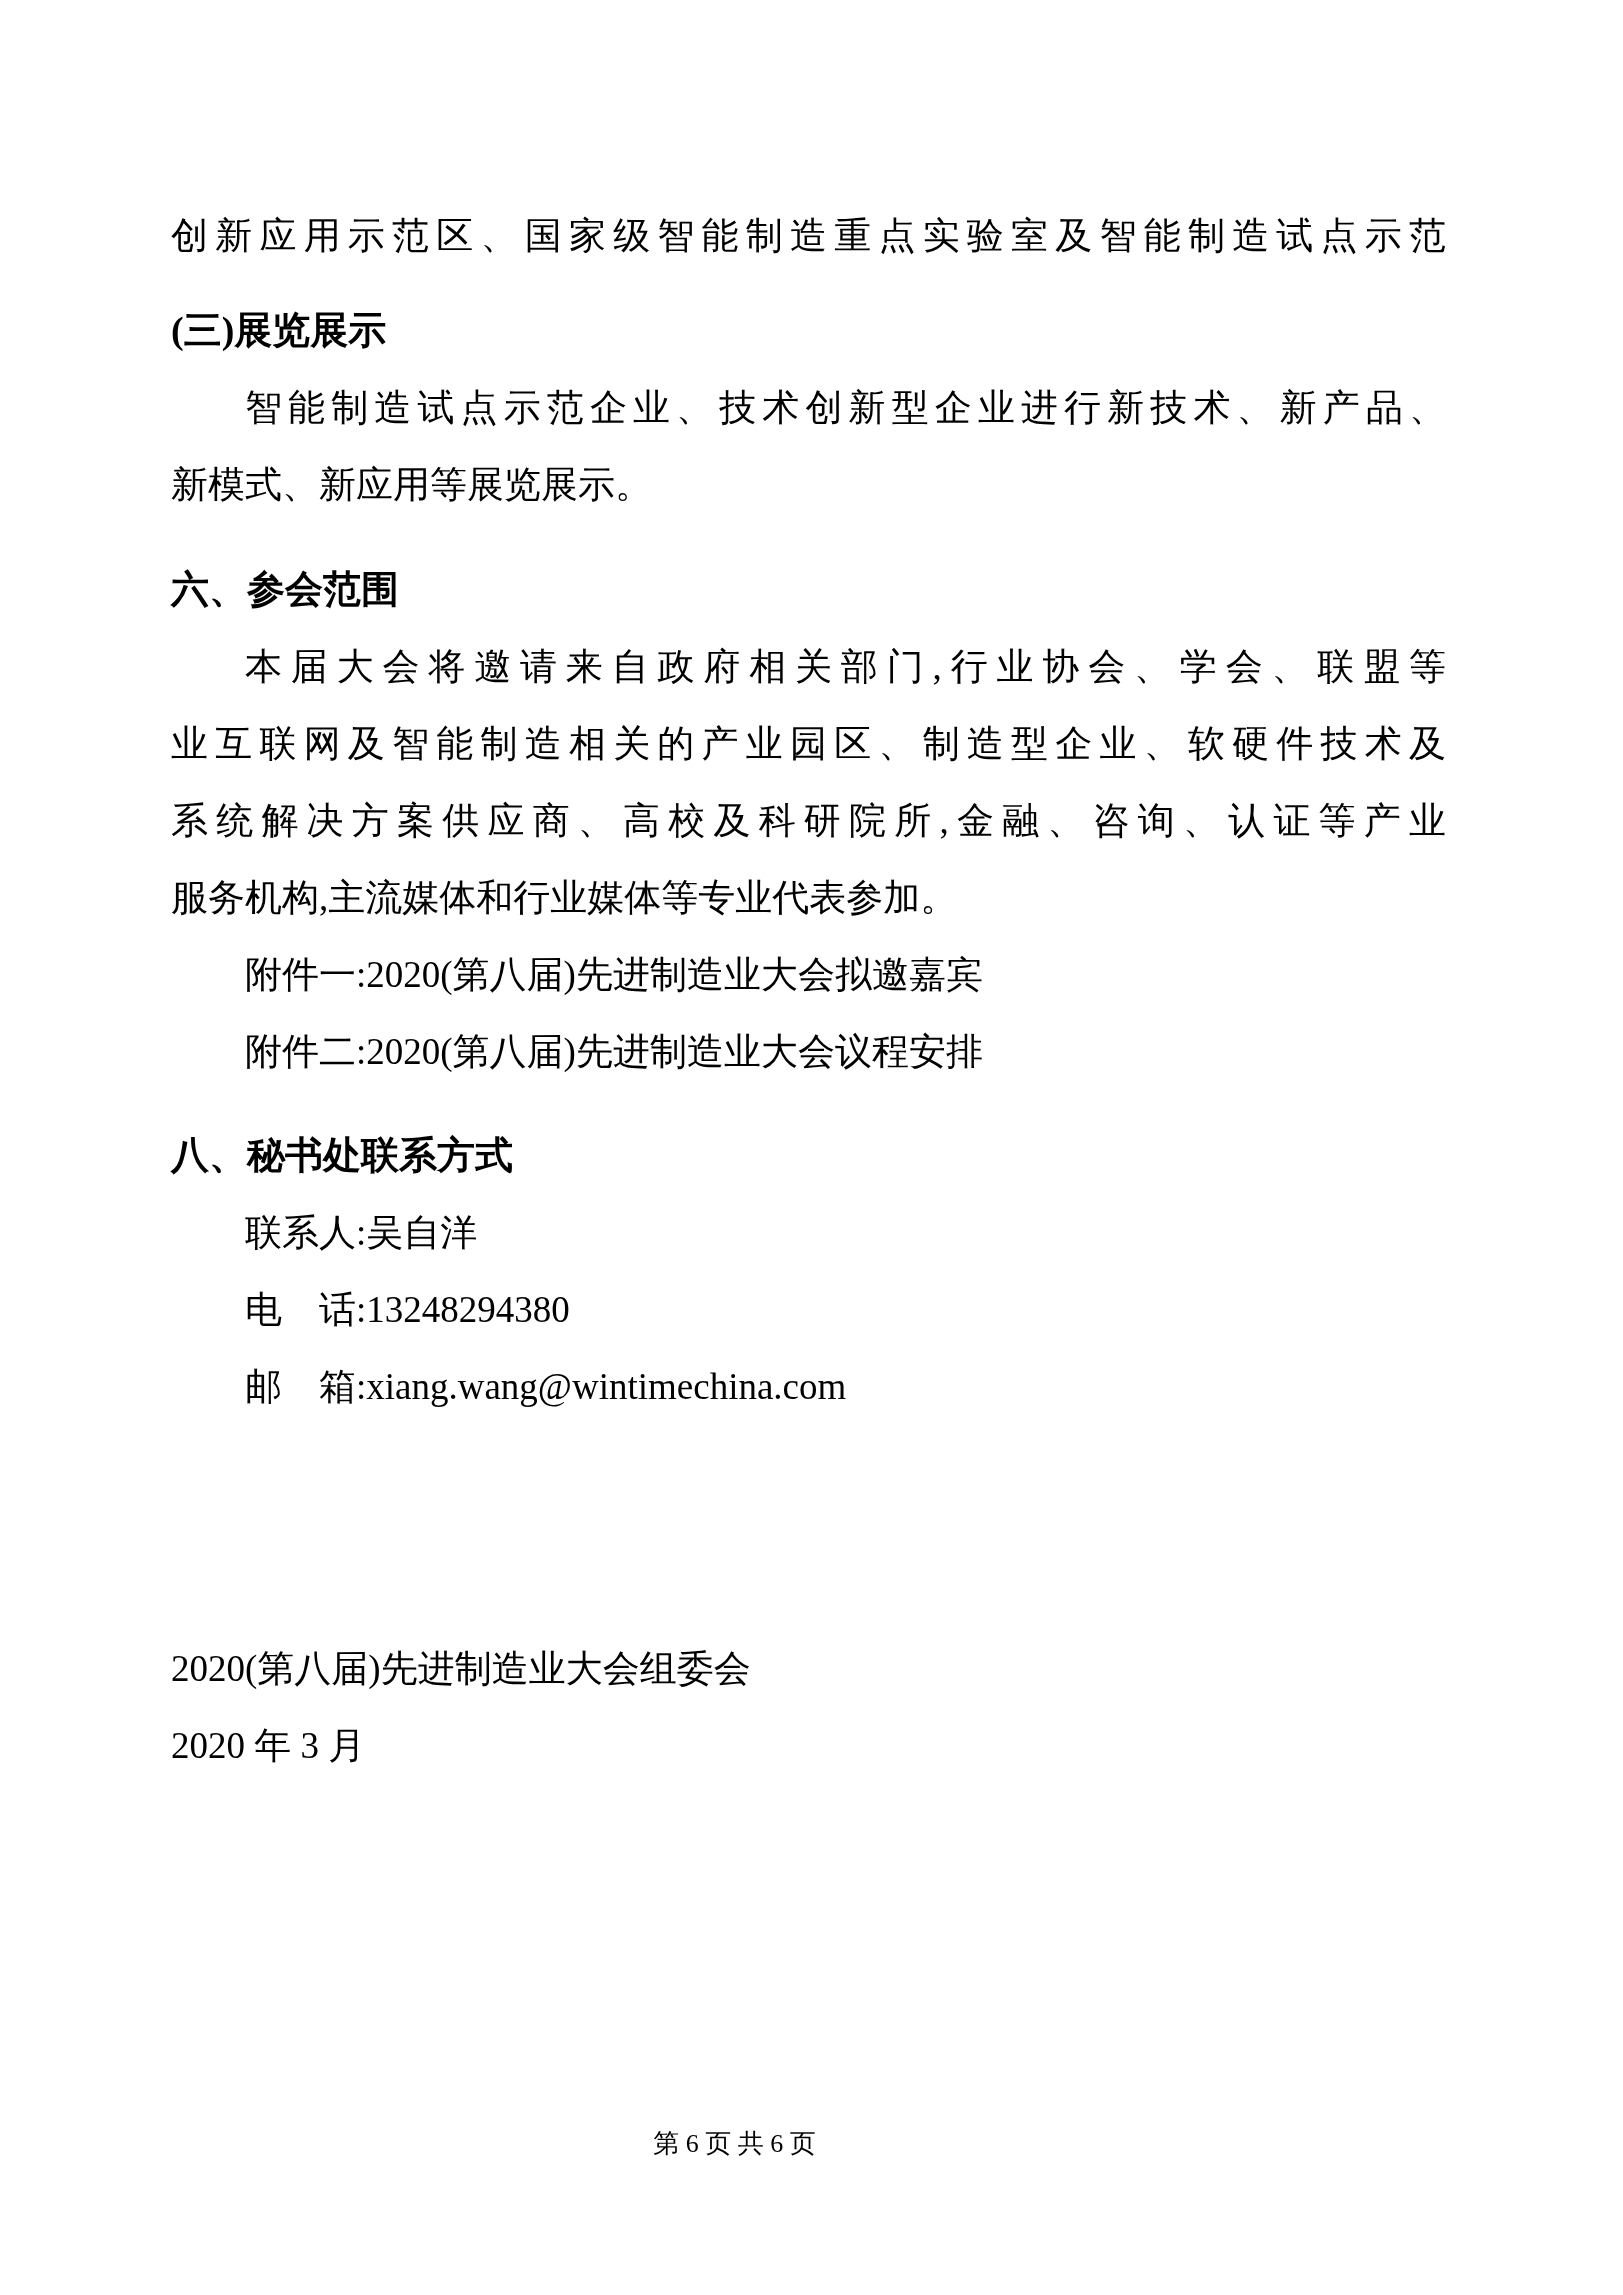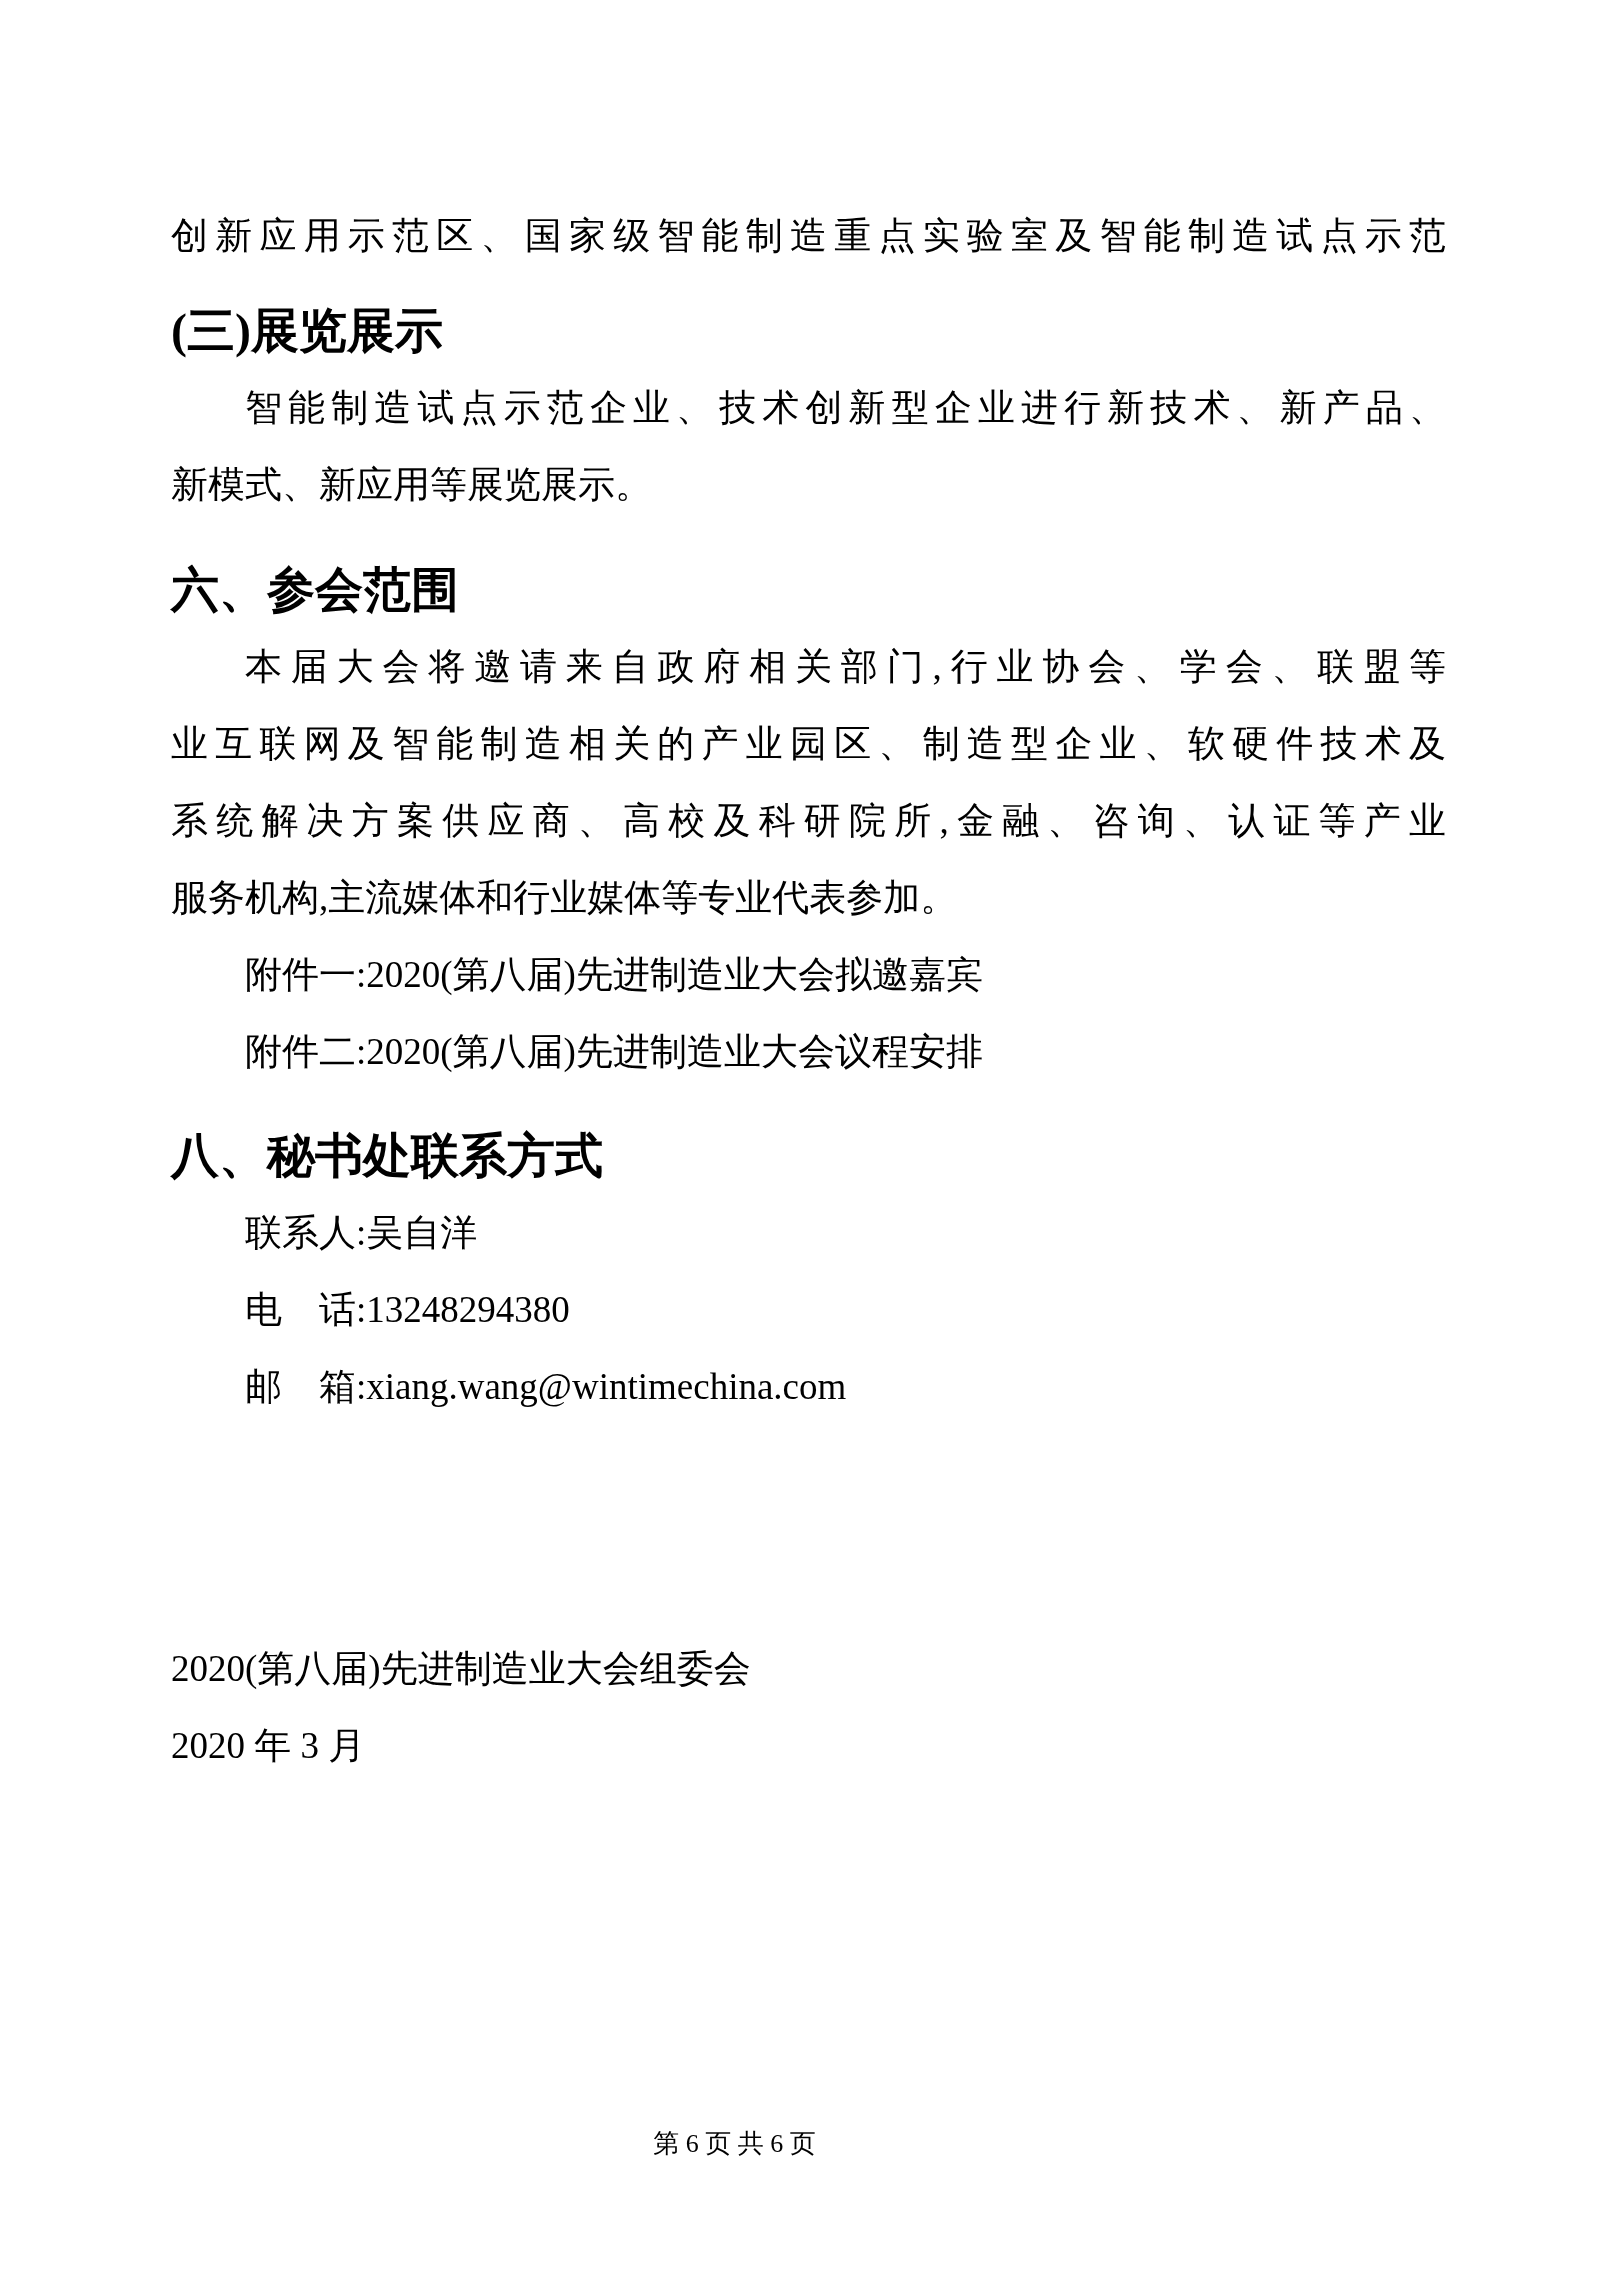--- a/index.html
+++ b/index.html
@@ -27,21 +27,21 @@
     font-size: 37px;
     line-height: 77px;
     white-space: pre-wrap;
   }
   .just {
     text-align: justify;
     text-align-last: justify;
   }
   .indent { text-indent: 2em; }
   .heading {
-    font-size: 48px;
+    font-size: 38px;
     line-height: 77px;
     font-weight: bold;
     white-space: pre-wrap;
   }
   .gap-sm { margin-top: 18.3px; }
   .gap-md { margin-top: 27.5px; }
   .sig-block { margin-top: 205px; }
   .sig { text-align: left; }
   .footer {
     position: absolute;

